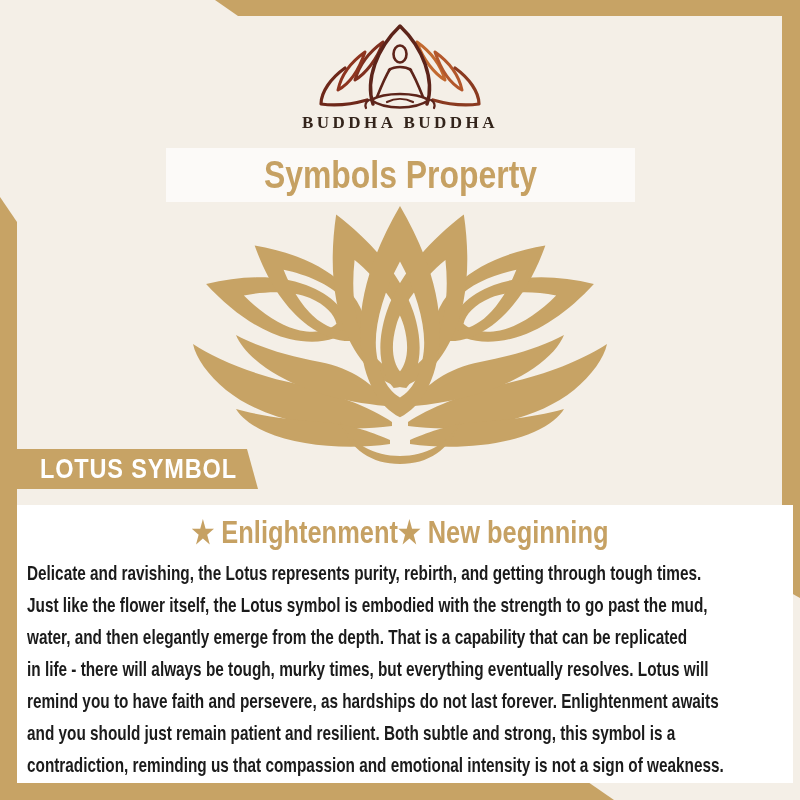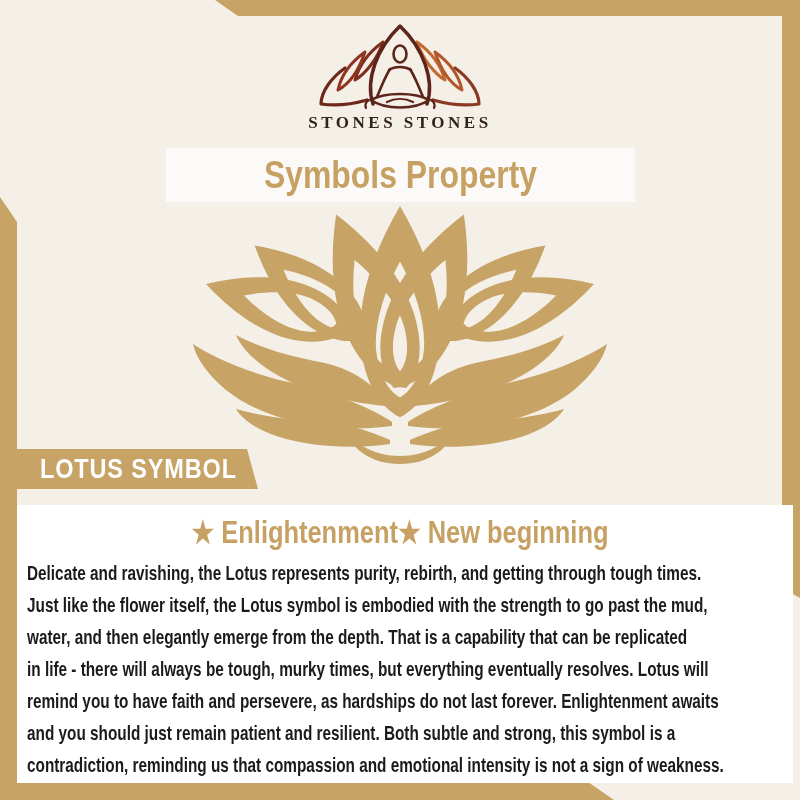--- a/index.html
+++ b/index.html
@@ -55,21 +55,21 @@
       <path d="M68,86 C60,62 72,30 95,8 C118,30 130,62 122,86" stroke-width="3.5"></path>
       <ellipse cx="95" cy="36" rx="6.5" ry="8.5" stroke-width="2.6"></ellipse>
       <path d="M84,52 C90,48 100,48 106,52" stroke-width="2.6"></path>
       <path d="M85,51 C80,59 76,69 72,79 M105,51 C110,59 114,69 118,79" stroke-width="2.6"></path>
       <path d="M66,82 C80,74 110,74 124,82 C110,92 80,92 66,82 Z" stroke-width="2.6"></path>
       <path d="M82,84 C90,80 100,80 108,84" stroke-width="2.2"></path>
       <path d="M64,82 q-5,3 -3,8 M126,82 q5,3 3,8" stroke-width="2.2"></path>
     </g>
   </svg>
 
-  <div id="brand-name" class="abs">STONES STONES</div>
+  <div id="brand-name" class="abs">BUDDHA BUDDHA</div>
 
   <div id="heading-band" class="abs"></div>
   <div id="page-title" class="abs">Symbols Property</div>
 
   <svg id="lotus-svg" class="abs" viewBox="0 0 440 268" xmlns="http://www.w3.org/2000/svg">
     <defs>
       <path id="petal" fill="#C7A365" fill-rule="evenodd" d="M0,-100 C-20,-66 -32,-30 -30,2 C-28,32 -16,52 0,60 C16,52 28,32 30,2 C32,-30 20,-66 0,-100 Z
            M0,-58 C-13,-34 -20,-8 -18,10 C-16,28 -9,40 0,45 C9,40 16,28 18,10 C20,-8 13,-34 0,-58 Z"></path>
       <g id="half" fill="#C7A365">
         <path d="M212,228 C152,236 86,224 46,192 C28,177 16,160 13,146 C33,159 66,174 104,183 C152,194 192,210 212,224 Z"></path>

